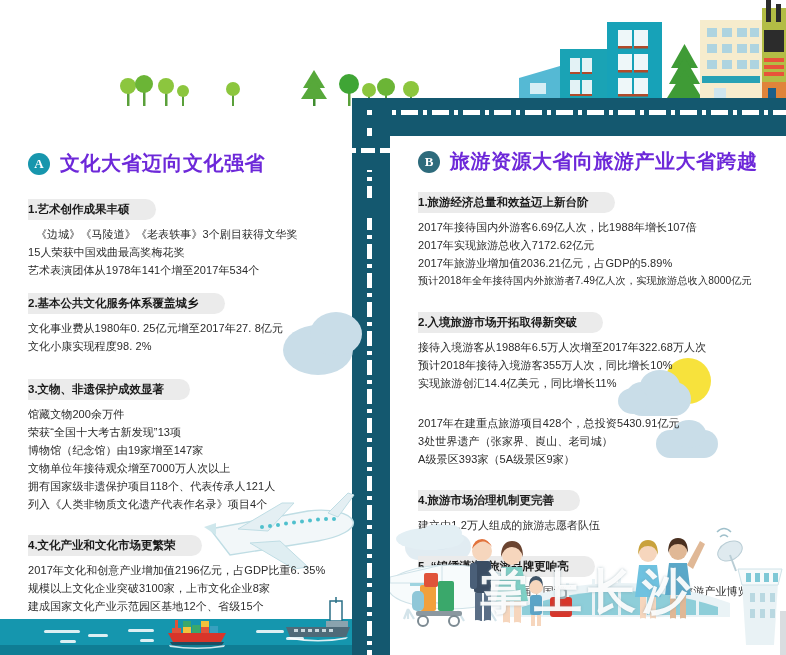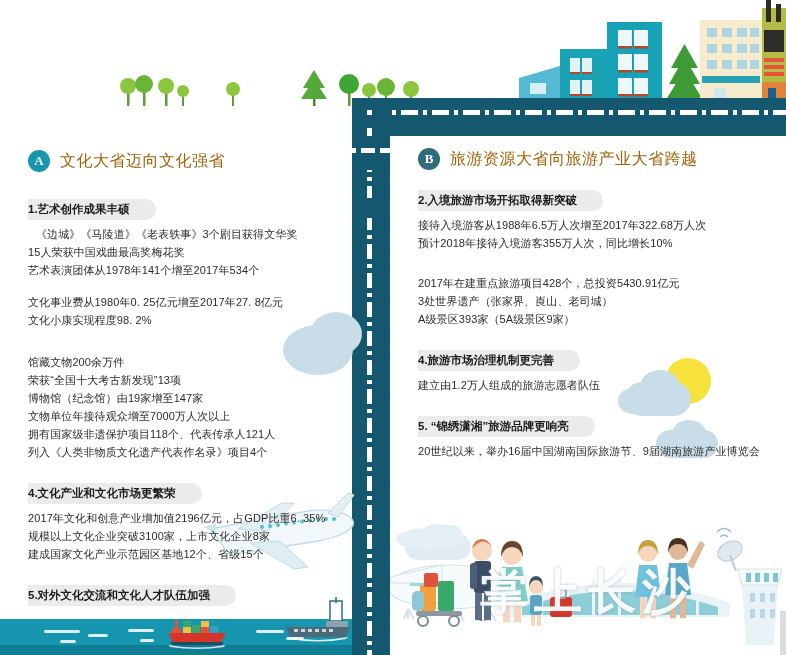--- a/index.html
+++ b/index.html
@@ -91,21 +91,21 @@
     width: 22px; height: 22px; border-radius: 50%;
     color: #ffffff; font-weight: bold; font-size: 13px;
     display: flex; align-items: center; justify-content: center;
     font-family: "Liberation Serif", serif;
     flex: 0 0 auto;
   }
   .badge-a { background: #1796ad; }
   .badge-b { background: #2e6b7c; }
   .sec-title {
     font-family: "Liberation Serif", "DejaVu Serif", serif;
-    font-weight: normal; font-size: 16px; color: #a16207;
+    font-weight: bold; font-size: 20px; color: #6d28d9;
     letter-spacing: .5px;
   }
 
   .pill {
     display: inline-block;
     background: #ebebeb;
     border-radius: 0 11px 11px 0;
     padding: 3px 26px 3px 0;
     font-size: 11.5px; font-weight: bold; color: #1a1a1a;
     white-space: nowrap;
@@ -325,27 +325,29 @@
       <div class="pill-wrap">
         <span class="pill">1.艺术创作成果丰硕</span>
         <div class="lines">
           <div class="line indent">《边城》《马陵道》《老表轶事》3个剧目获得文华奖</div>
           <div class="line">15人荣获中国戏曲最高奖梅花奖</div>
           <div class="line">艺术表演团体从1978年141个增至2017年534个</div>
         </div>
       </div>
 
       <div class="pill-wrap">
+        <span class="pill">2.基本公共文化服务体系覆盖城乡</span>
         <div class="lines">
           <div class="line">文化事业费从1980年0. 25亿元增至2017年27. 8亿元</div>
           <div class="line">文化小康实现程度98. 2%</div>
         </div>
       </div>
 
       <div class="pill-wrap" style="margin-top:24px;">
+        <span class="pill">3.文物、非遗保护成效显著</span>
         <div class="lines">
           <div class="line">馆藏文物200余万件</div>
           <div class="line">荣获“全国十大考古新发现”13项</div>
           <div class="line">博物馆（纪念馆）由19家增至147家</div>
           <div class="line">文物单位年接待观众增至7000万人次以上</div>
           <div class="line">拥有国家级非遗保护项目118个、代表传承人121人</div>
           <div class="line">列入《人类非物质文化遗产代表作名录》项目4个</div>
         </div>
       </div>
 
@@ -416,26 +418,36 @@
     <div class="cloud" style="left:15px;top:398px;width:66px;height:26px;border-radius:14px;opacity:.55;"></div>
     <div class="cloud" style="left:30px;top:388px;width:36px;height:26px;opacity:.55;"></div>
 
     <div style="position:absolute;left:28px;top:12px;" class="sec-head">
       <div class="badge badge-b">B</div>
       <div class="sec-title">旅游资源大省向旅游产业大省跨越</div>
     </div>
 
     <div style="position:absolute;left:28px;top:42px;right:6px;">
 
-
-      <div class="pill-wrap" style="margin-top:12px;">
+      <div class="pill-wrap">
+        <span class="pill">1.旅游经济总量和效益迈上新台阶</span>
+        <div class="lines">
+          <div class="line">2017年接待国内外游客6.69亿人次，比1988年增长107倍</div>
+          <div class="line">2017年实现旅游总收入7172.62亿元</div>
+          <div class="line">2017年旅游业增加值2036.21亿元，占GDP的5.89%</div>
+          <div class="line" style="font-size:10.2px;">预计2018年全年接待国内外旅游者7.49亿人次，实现旅游总收入8000亿元</div>
+        </div>
+      </div>
+
+      <div class="pill-wrap" style="margin-top:22px;">
         <span class="pill">2.入境旅游市场开拓取得新突破</span>
         <div class="lines">
           <div class="line">接待入境游客从1988年6.5万人次增至2017年322.68万人次</div>
           <div class="line">预计2018年接待入境游客355万人次，同比增长10%</div>
+          <div class="line">实现旅游创汇14.4亿美元，同比增长11%</div>
         </div>
       </div>
 
       <div class="pill-wrap" style="margin-top:22px;">
         <div class="lines">
           <div class="line">2017年在建重点旅游项目428个，总投资5430.91亿元</div>
           <div class="line">3处世界遗产（张家界、崀山、老司城）</div>
           <div class="line">A级景区393家（5A级景区9家）</div>
         </div>
       </div>

